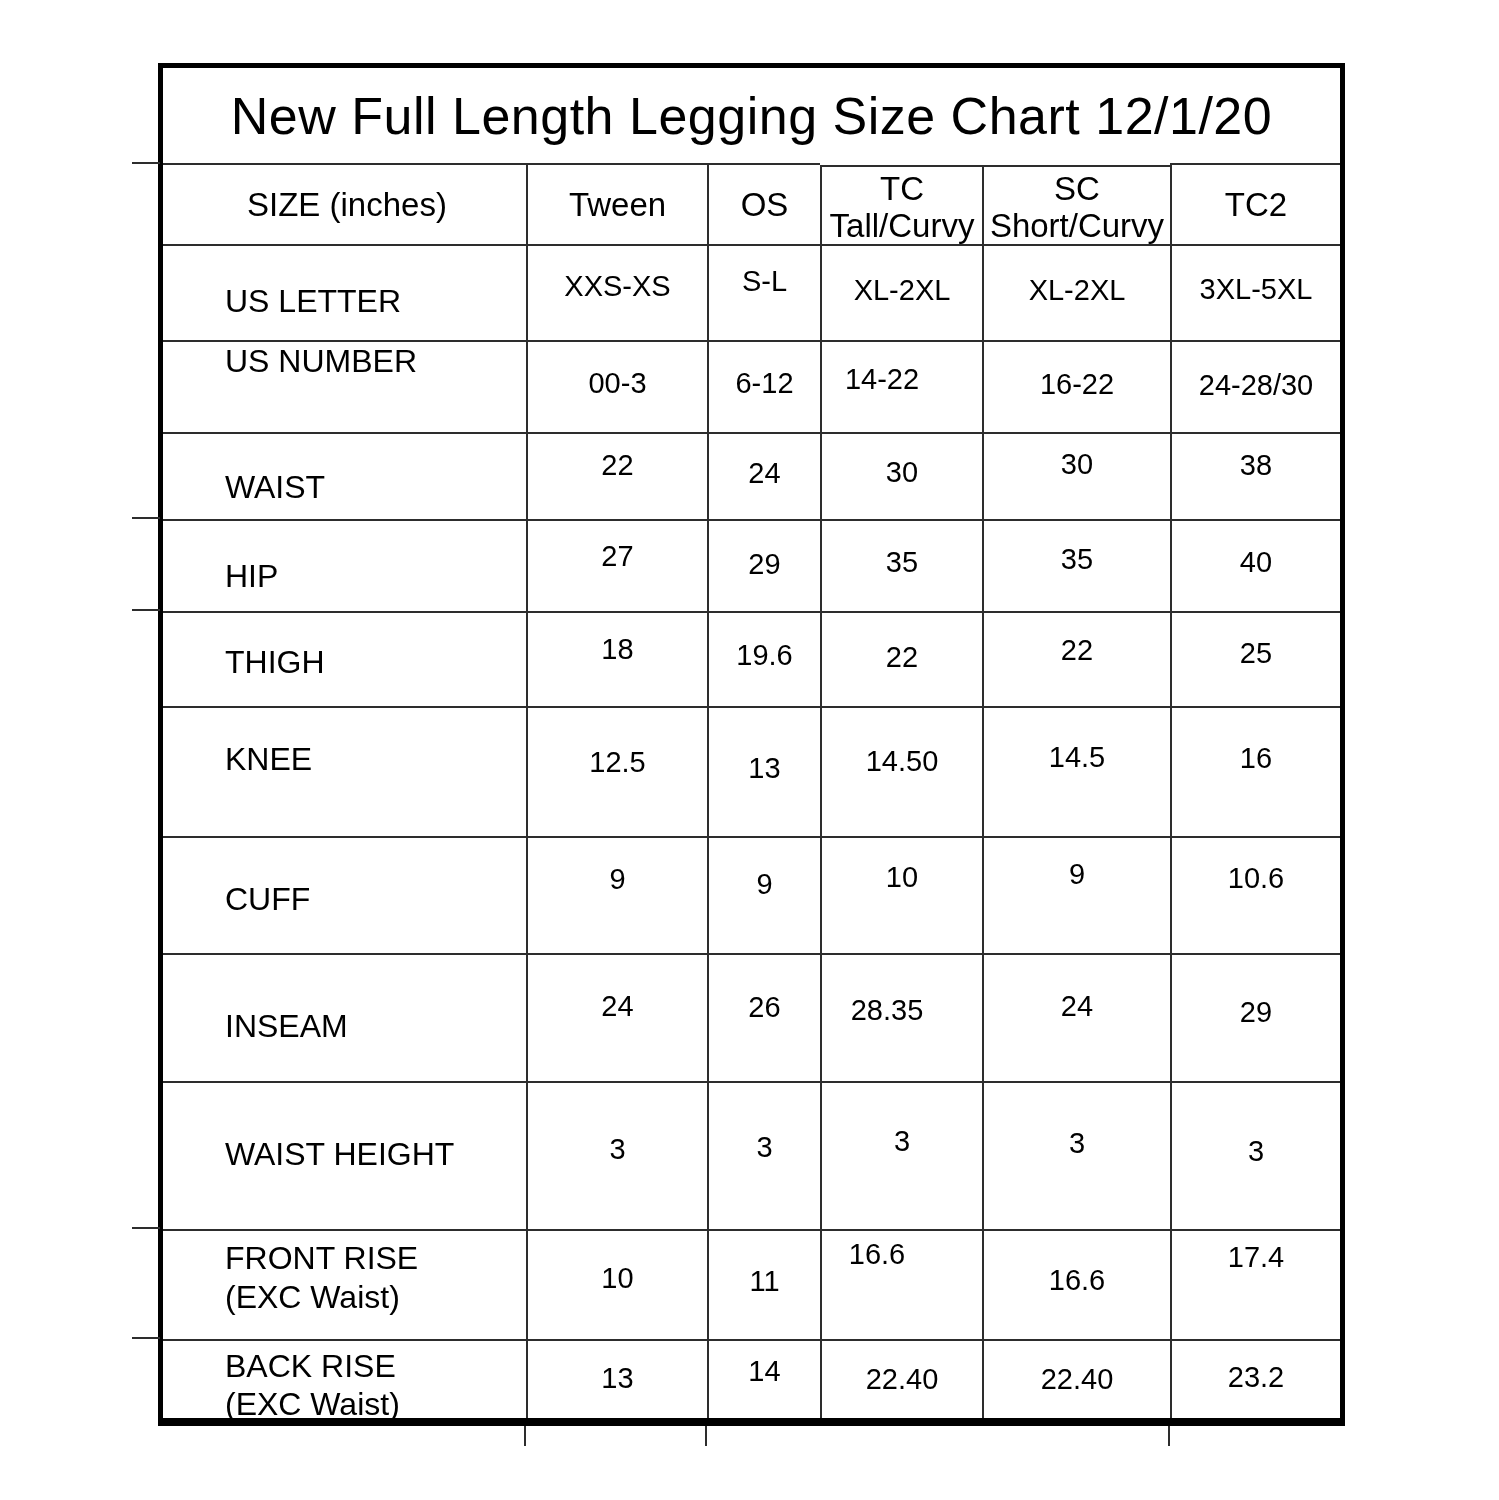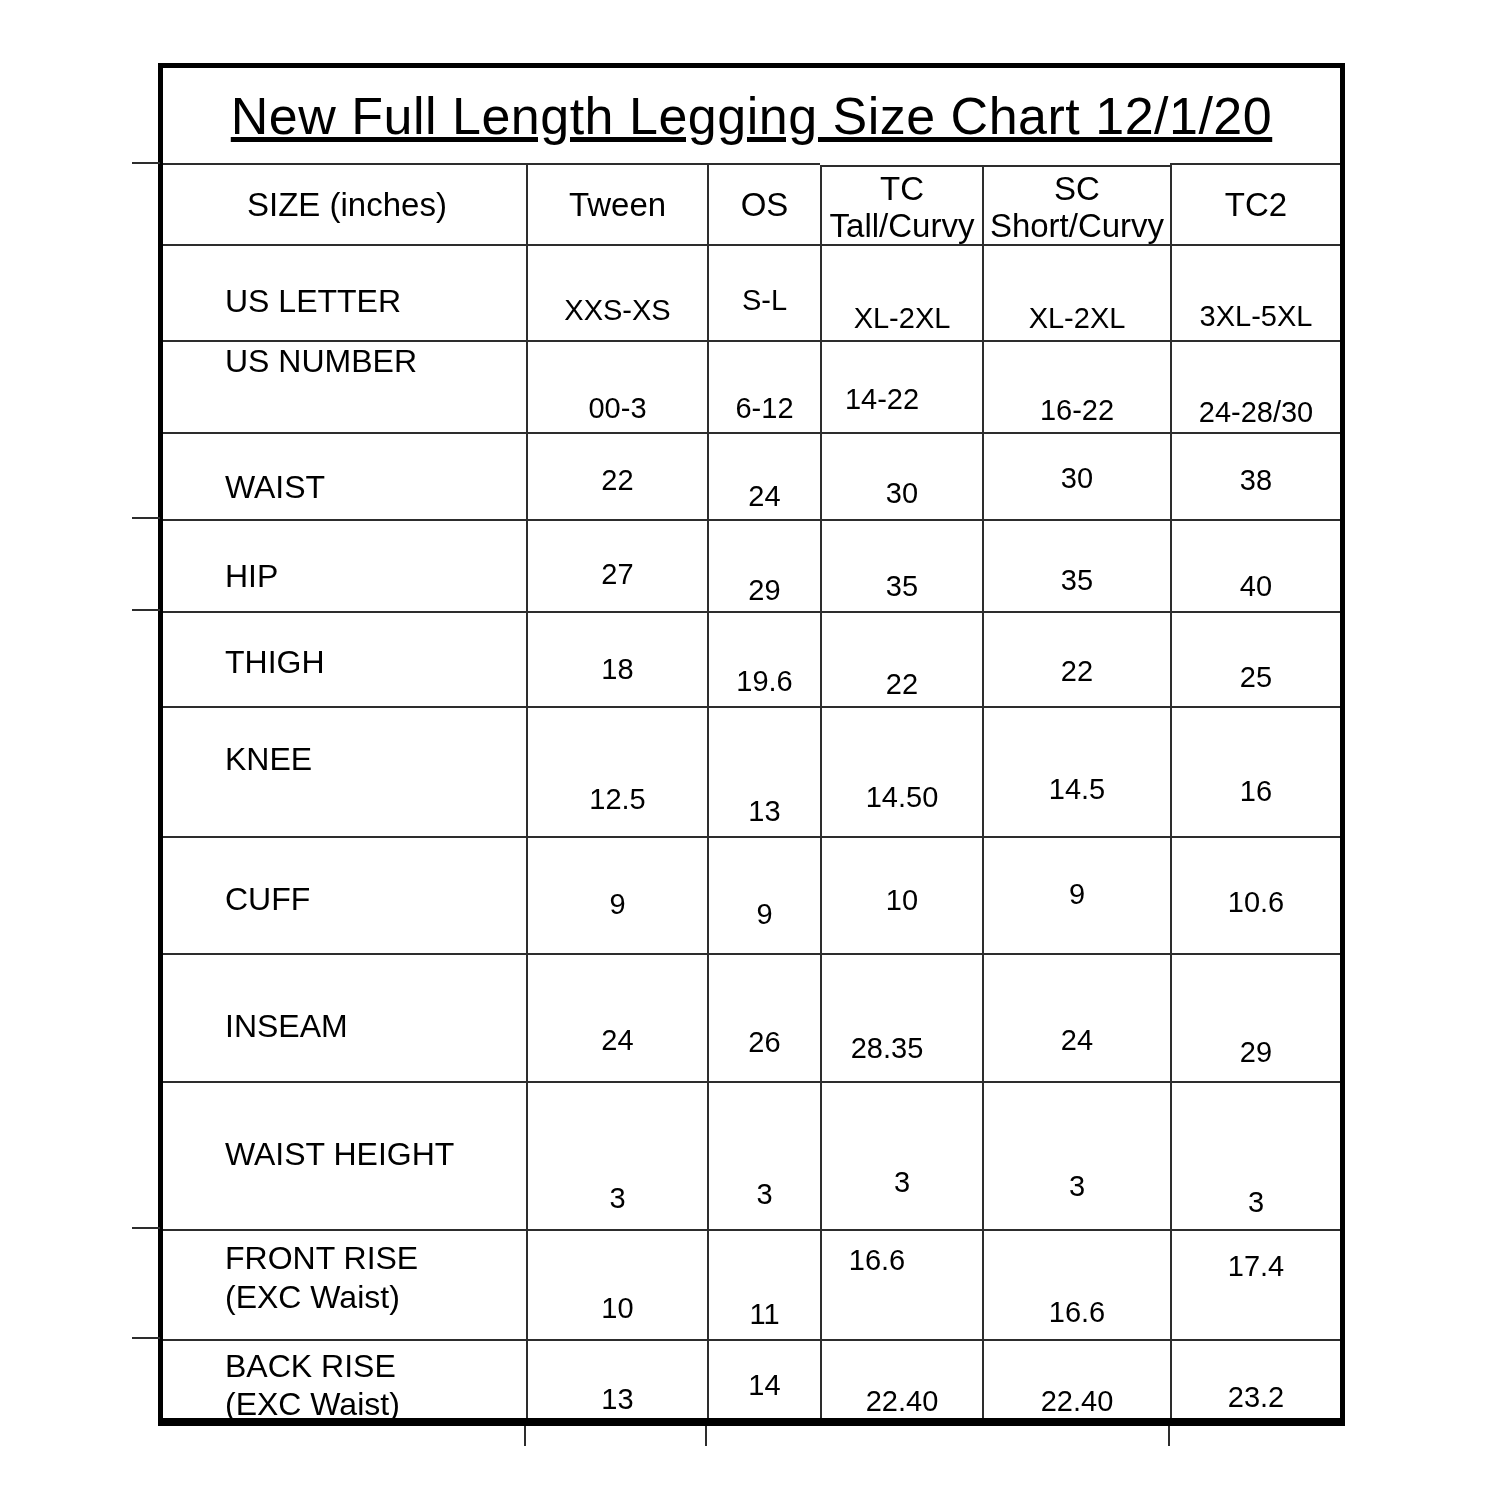--- a/index.html
+++ b/index.html
@@ -34,21 +34,20 @@
   .cell.c0 { border-left: none; }
   .title-cell {
     grid-column: 1 / -1;
     border: none;
     display: flex;
     align-items: center;
     justify-content: center;
     font-size: 52px;
     letter-spacing: 0.5px;
     white-space: nowrap;
-    text-decoration: underline;
   }
   .hdr {
     flex-direction: column;
     align-items: center;
     justify-content: center;
     font-size: 33px;
     line-height: 37px;
     text-align: right;
   }
   .hdr.size-hdr {
@@ -59,21 +58,21 @@
   .lbl {
     flex-direction: column;
     align-items: flex-start;
     font-size: 32px;
     line-height: 39px;
     padding-left: 62px;
   }
   .val {
     flex-direction: column;
     align-items: center;
-    justify-content: flex-end;
+    justify-content: center;
     font-size: 29px;
     line-height: 33px;
     white-space: nowrap;
   }
   
   .ext {
     position: absolute;
     left: 132px; width: 28px; height: 2px;
     background: #2d2d2d;
   }

